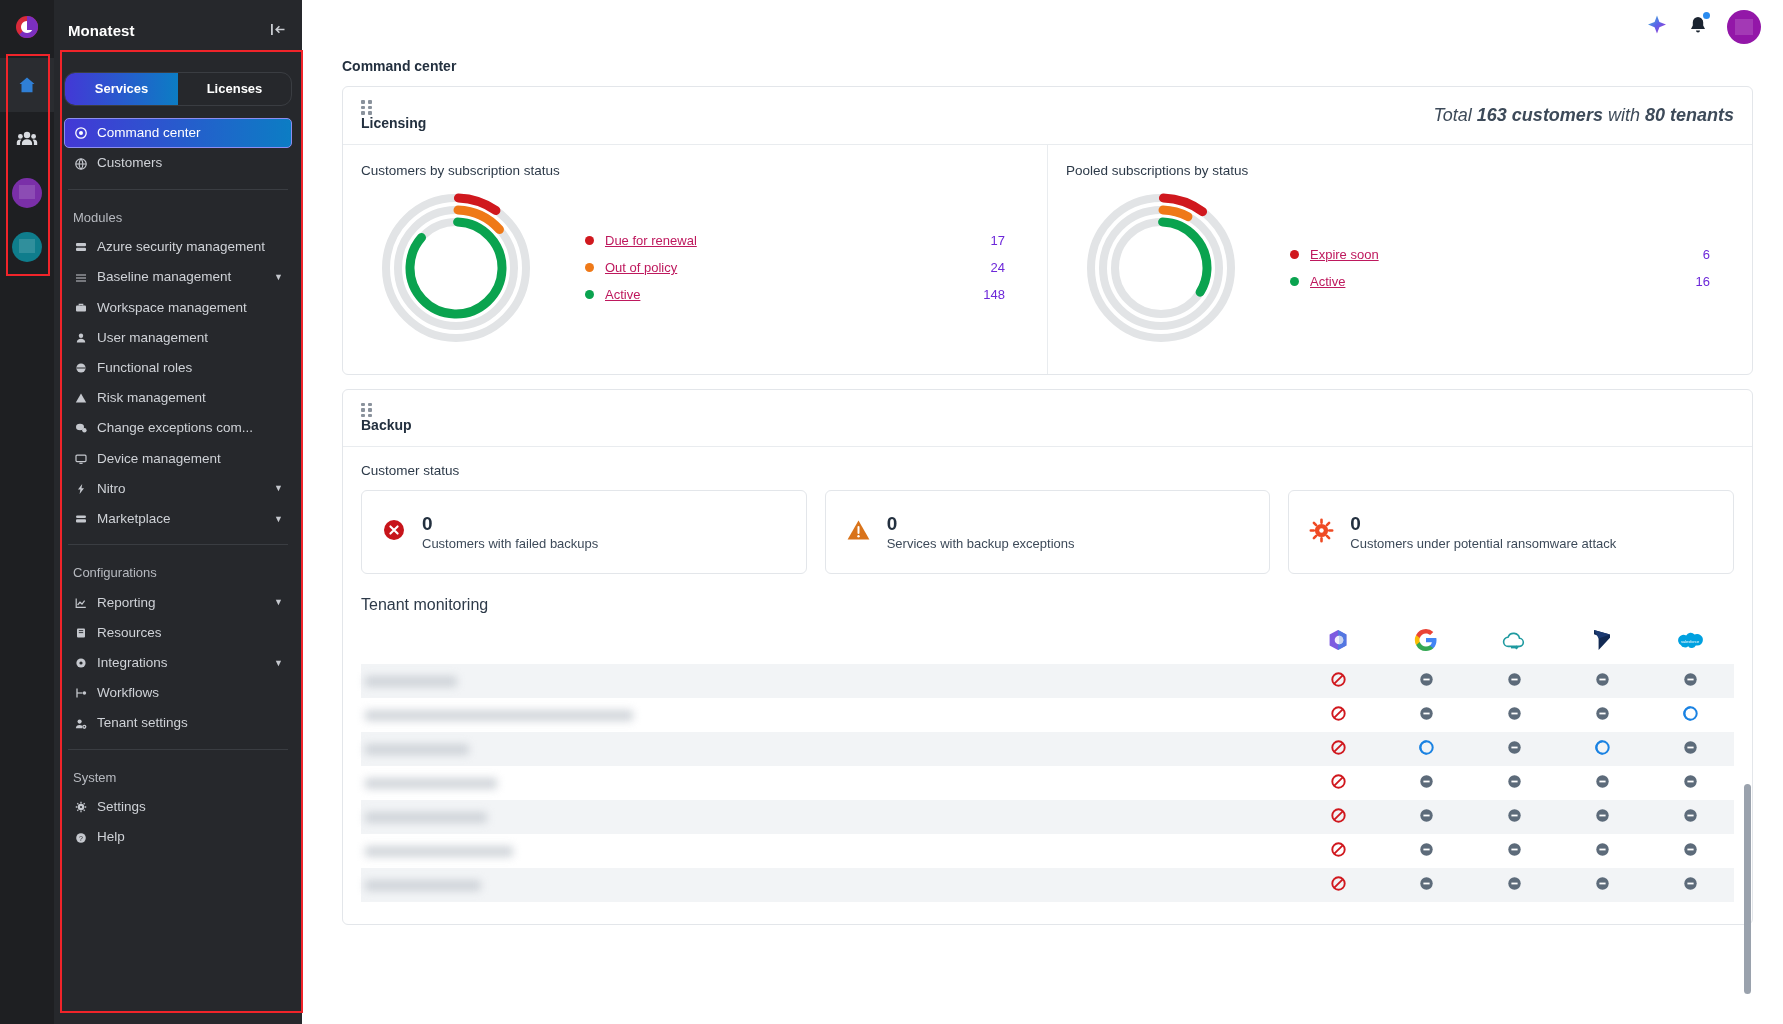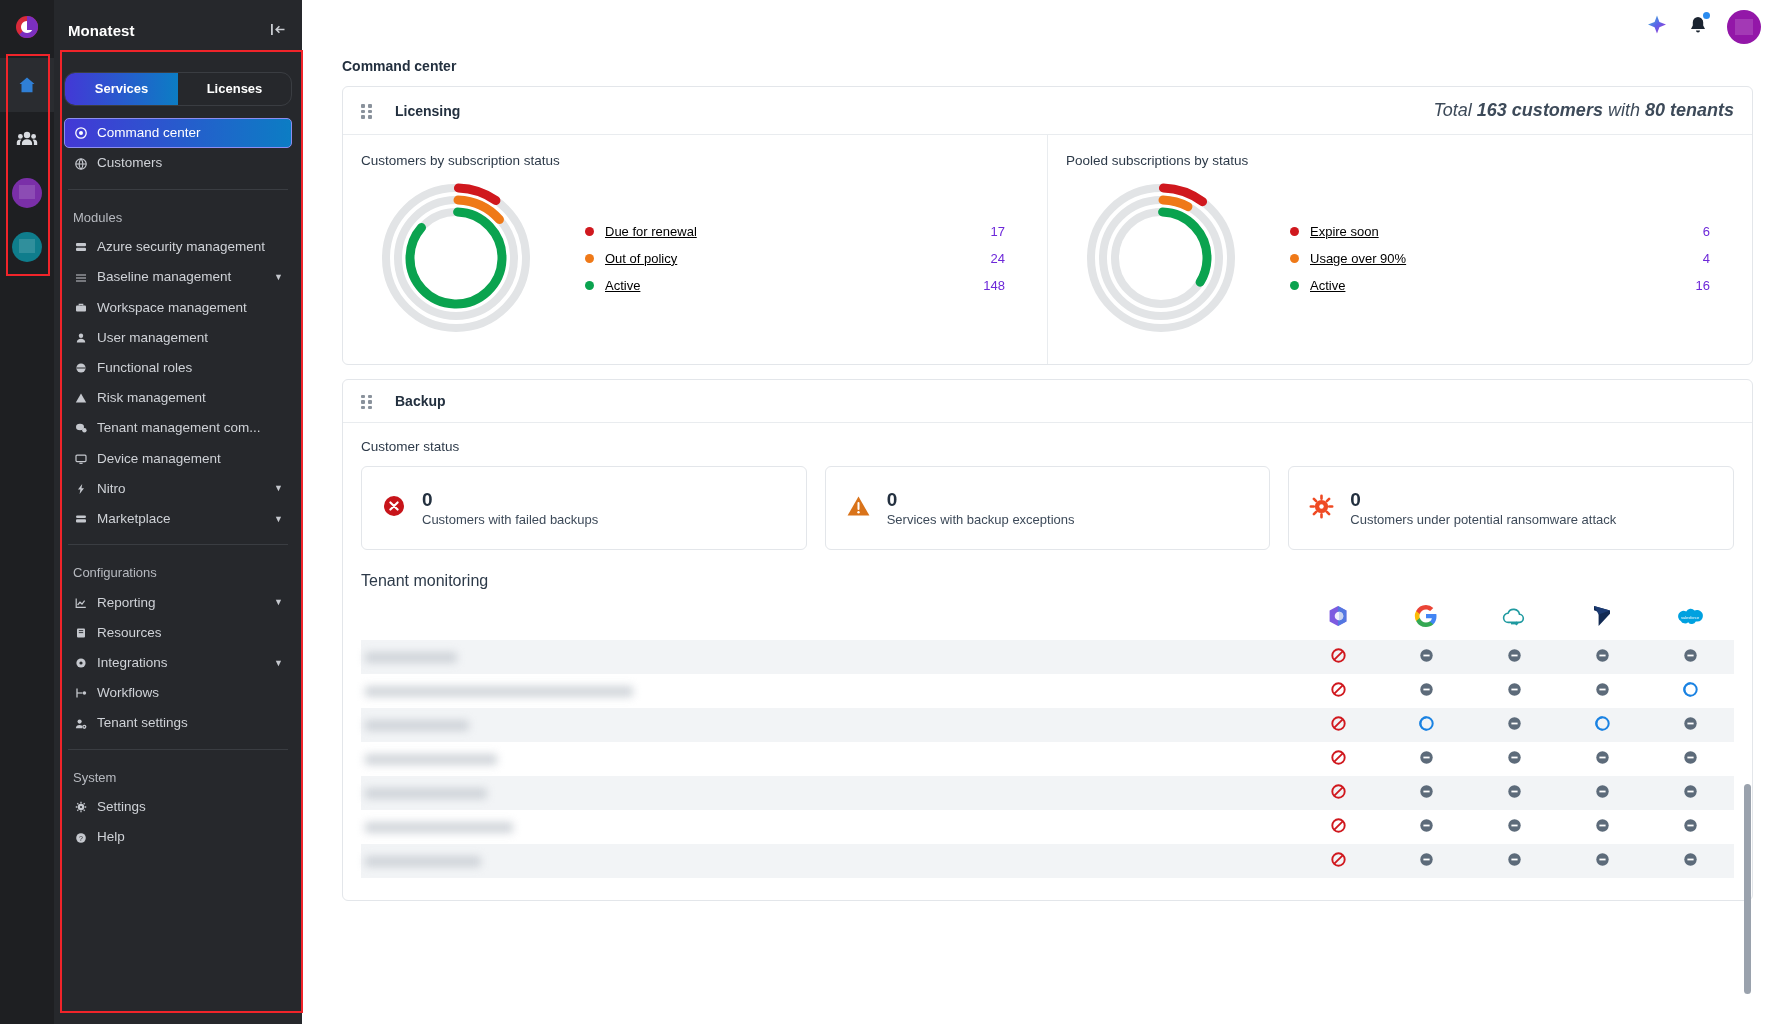--- a/index.html
+++ b/index.html
@@ -107,21 +107,21 @@
   }
 
   .card {
     margin: 0 30px 14px 40px; border: 1px solid #e3e6ea; border-radius: 6px;
     background: #fff;
   }
   .card-head {
     display: flex; align-items: center; justify-content: space-between;
     padding: 13px 18px; border-bottom: 1px solid #e9ecef;
   }
-  .card-head-left { display: flex; align-items: flex-end; gap: 23px; }
+  .card-head-left { display: flex; align-items: flex-start; gap: 0; flex-direction: column; }
   .card-title { font-size: 14px; font-weight: bold; color: #23303f; }
   .drag-dots {
     display: grid; grid-template-columns: repeat(2, 4px); grid-gap: 2px 3px;
   }
   .drag-dots i { width: 3.5px; height: 3.5px; background: #8a929c; border-radius: 1px; display: block; }
   .card-head-right { font-size: 18px; color: #3d4a59; font-style: italic; }
   .card-head-right b { font-style: italic; }
 
   .split { display: flex; }
   .split > .half { flex: 1; padding: 18px 18px 26px 18px; }
@@ -129,21 +129,21 @@
   .sec-title { font-size: 13.5px; color: #2d3a49; margin-bottom: 10px; }
 
   .donut-row { display: flex; align-items: center; }
   .donut-wrap { width: 190px; flex: none; display: flex; justify-content: center; }
 
   .legend { flex: 1; padding-left: 34px; padding-right: 24px; }
   .legend-row {
     display: flex; align-items: center; gap: 11px; padding: 6px 0; font-size: 13px;
   }
   .lg-dot { width: 9px; height: 9px; border-radius: 50%; flex: none; }
-  .lg-label { color: #000000; text-decoration: underline; }
+  .lg-label { color: #be185d; text-decoration: underline; }
   .lg-val { margin-left: auto; color: #6d28d9; }
 
   .body-pad { padding: 16px 18px 22px 18px; }
   .stat-grid { display: flex; gap: 18px; margin-top: 12px; }
   .stat-card {
     flex: 1; border: 1px solid #e3e6ea; border-radius: 6px; padding: 18px 20px;
     display: flex; align-items: center; gap: 16px; min-height: 84px;
   }
   .stat-num { font-size: 19px; font-weight: bold; color: #23303f; line-height: 1.15; }
   .stat-lbl { font-size: 13px; color: #3d4a59; margin-top: 2px; }
@@ -307,21 +307,21 @@
         <span>Risk management</span>
       </div>
 
       <div class="nav-item">
         <span class="ico">
           <svg width="12" height="12" viewBox="0 0 12 12">
               <ellipse cx="5" cy="5" rx="4" ry="3.2" fill="#c5c8ce"></ellipse>
               <circle cx="9.4" cy="8.2" r="2.2" fill="#c5c8ce"></circle>
             </svg>
         </span>
-        <span>Tenant management com...</span>
+        <span>Change exceptions com...</span>
       </div>
 
       <div class="nav-item">
         <span class="ico">
           <svg width="12" height="12" viewBox="0 0 12 12">
               <rect x="1" y="2.2" width="10" height="6.4" rx="1" fill="none" stroke="#c5c8ce" stroke-width="1.2"></rect>
               <path d="M4.4 10.3h3.2" stroke="#c5c8ce" stroke-width="1.2"></path>
             </svg>
         </span>
         <span>Device management</span>
@@ -535,25 +535,20 @@
                 </g>
               </svg>
             </div>
             <div class="legend">
               <div class="legend-row">
                 <span class="lg-dot" style="background:#d0181e"></span>
                 <span class="lg-label">Expire soon</span>
                 <span class="lg-val">6</span>
               </div>
               <div class="legend-row">
-                <span class="lg-dot" style="background:#ef7918"></span>
-                <span class="lg-label">Usage over 90%</span>
-                <span class="lg-val">4</span>
-              </div>
-              <div class="legend-row">
                 <span class="lg-dot" style="background:#0aa34f"></span>
                 <span class="lg-label">Active</span>
                 <span class="lg-val">16</span>
               </div>
             </div>
           </div>
         </div>
 
       </div>
     </div>

